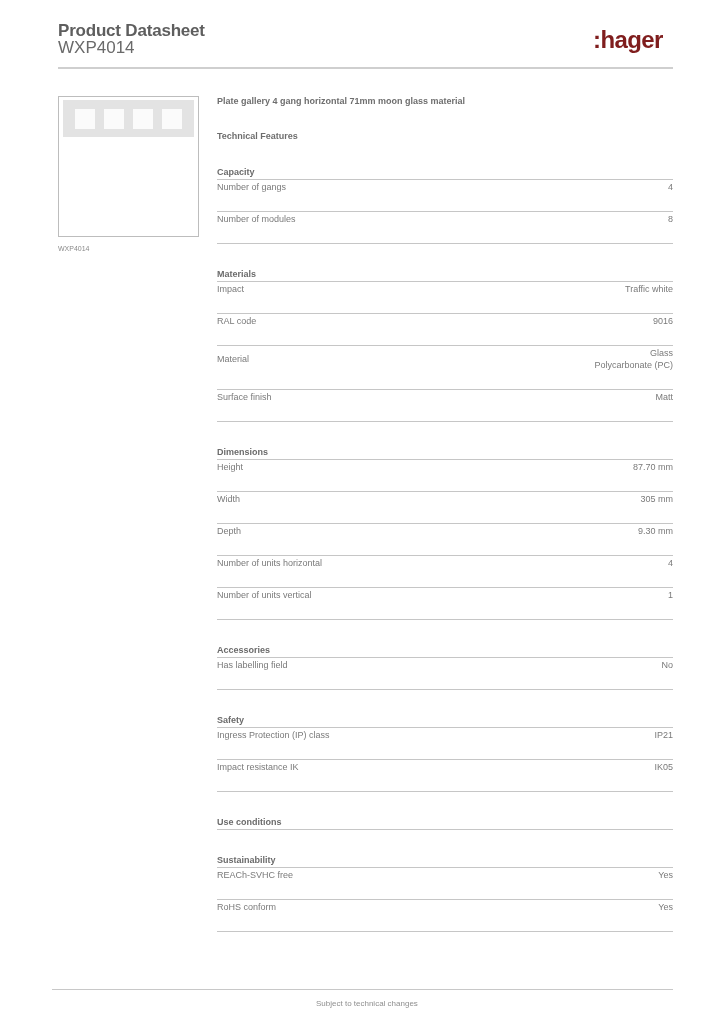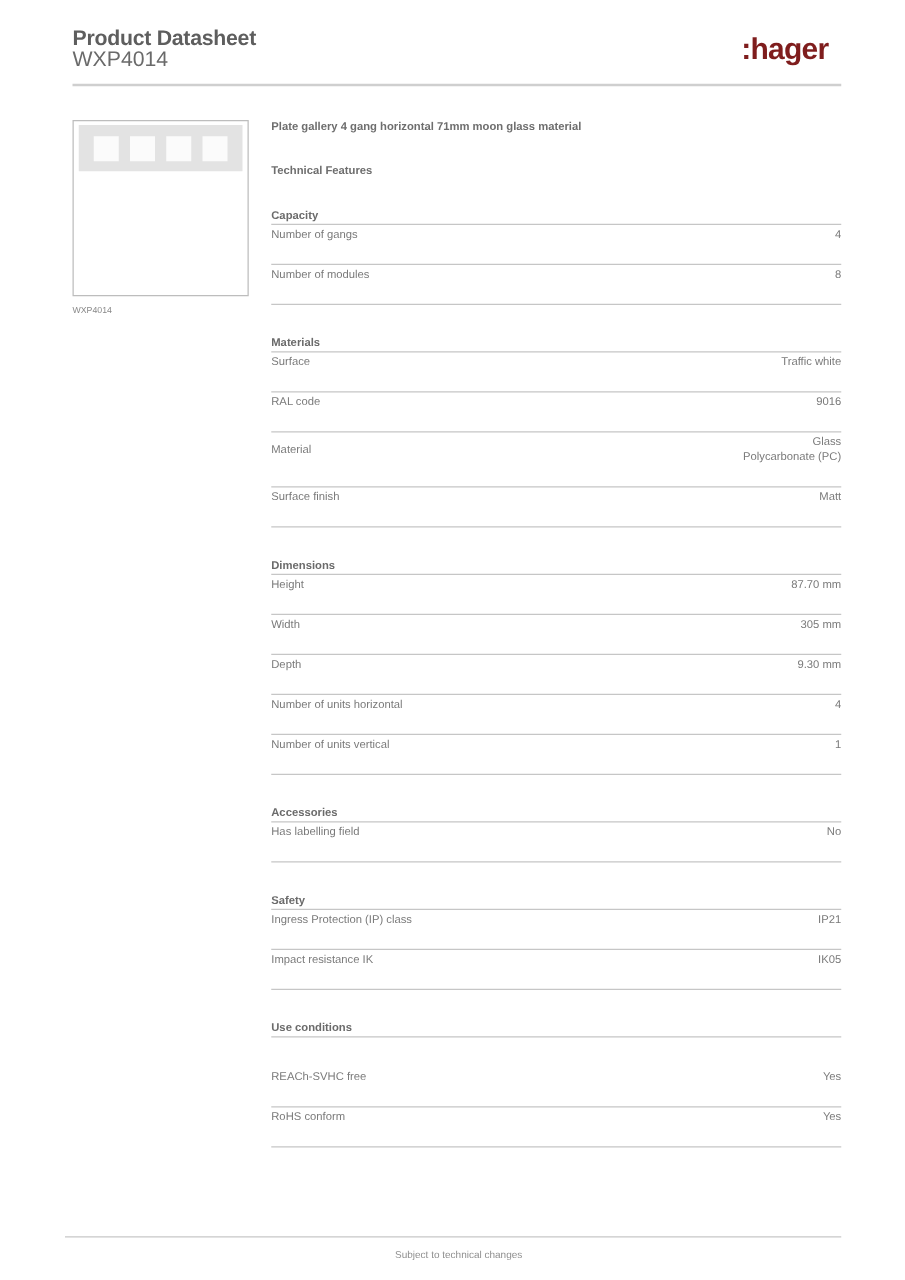--- a/index.html
+++ b/index.html
@@ -99,21 +99,21 @@
       </div>
     <div class="row">
         <span class="label">Number of modules</span>
         <span class="value">8</span>
       </div>
   </div>
 
   <div class="section">
     <div class="section-title">Materials</div>
     <div class="row">
-        <span class="label">Surface</span>
+        <span class="label">Impact</span>
         <span class="value">Traffic white</span>
       </div>
     <div class="row">
         <span class="label">RAL code</span>
         <span class="value">9016</span>
       </div>
     <div class="row">
         <span class="label">Material</span>
         <span class="value">Glass
 Polycarbonate (PC)</span>
@@ -166,20 +166,21 @@
         <span class="label">Impact resistance IK</span>
         <span class="value">IK05</span>
       </div>
   </div>
 
   <div class="section">
     <div class="section-title">Use conditions</div>
   </div>
 
   <div class="section">
+    <div class="section-title">Sustainability</div>
     <div class="row">
         <span class="label">REACh-SVHC free</span>
         <span class="value">Yes</span>
       </div>
     <div class="row">
         <span class="label">RoHS conform</span>
         <span class="value">Yes</span>
       </div>
   </div>
 </div>

